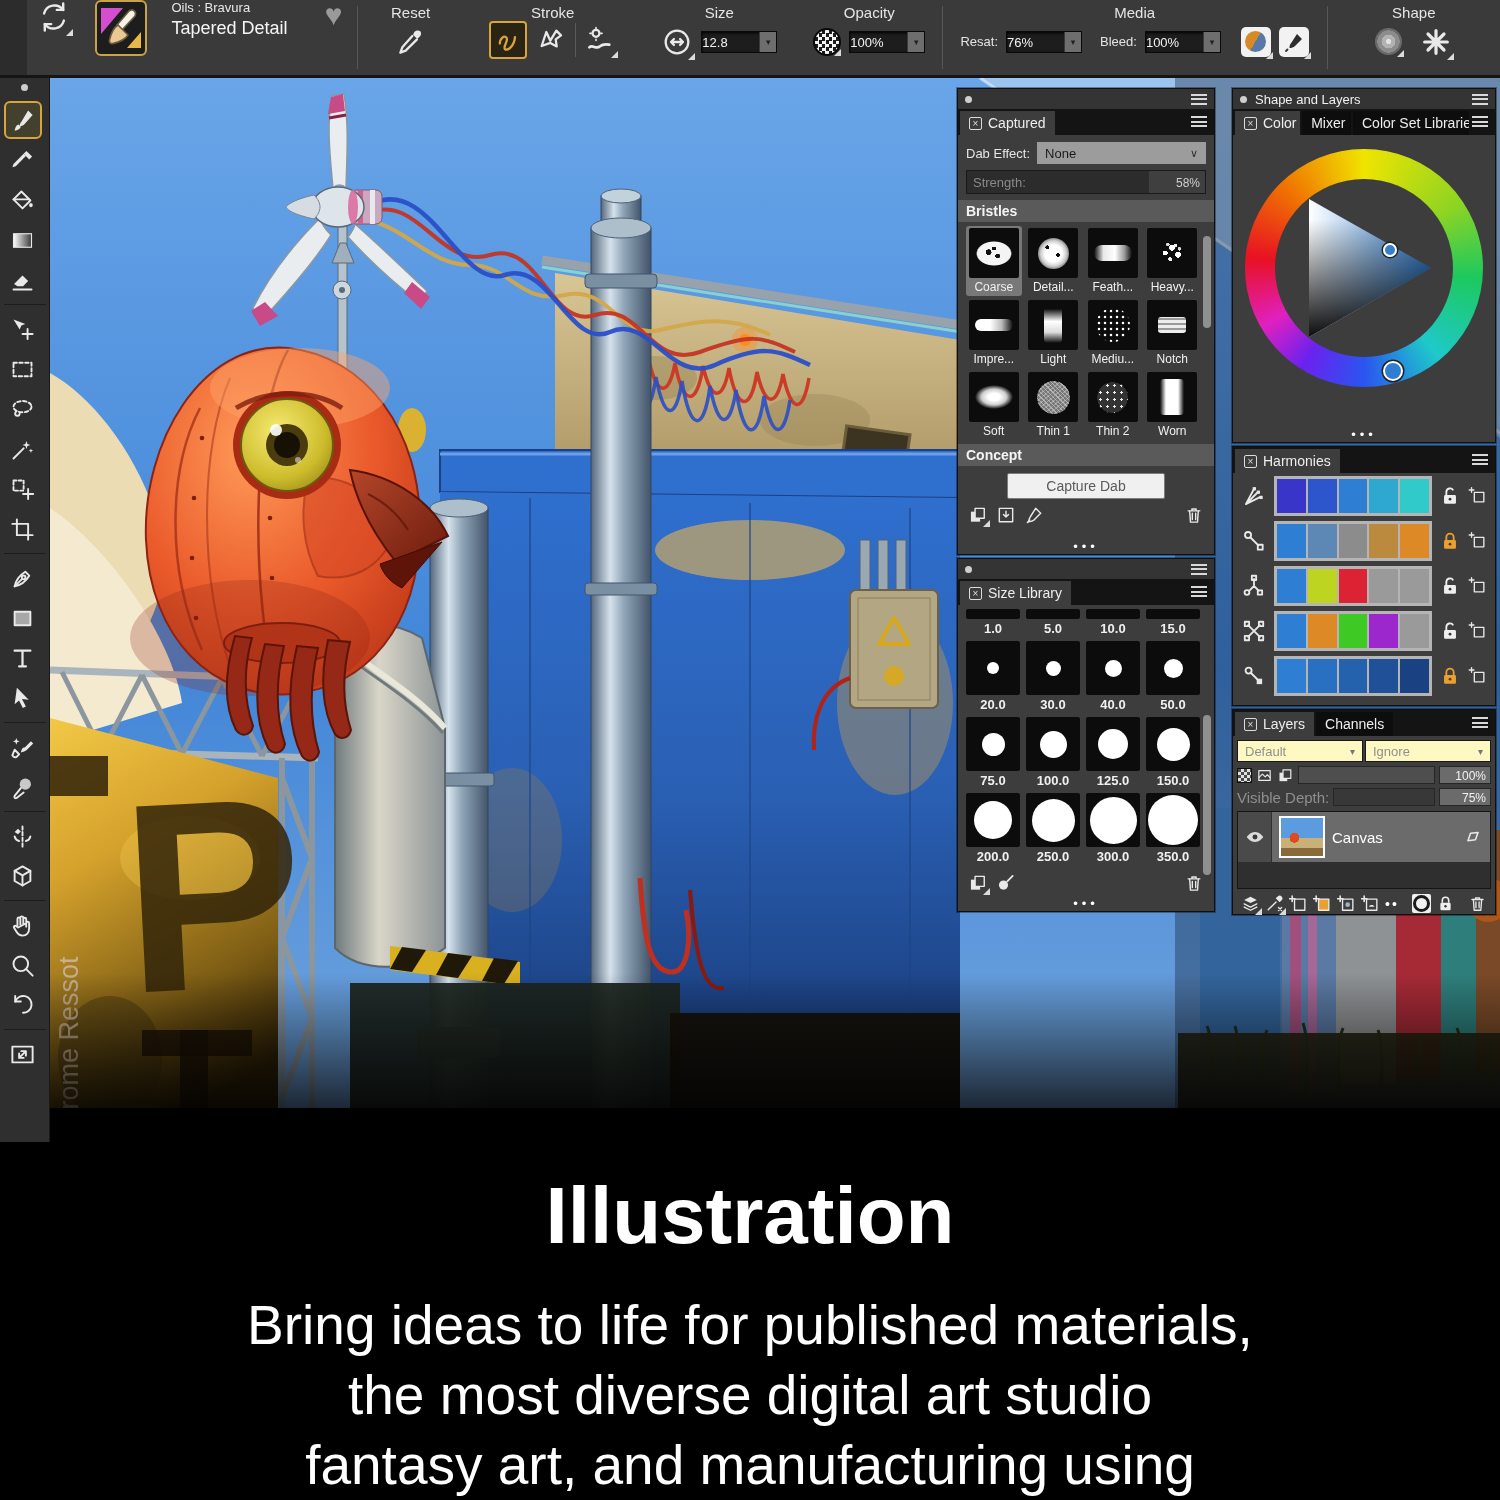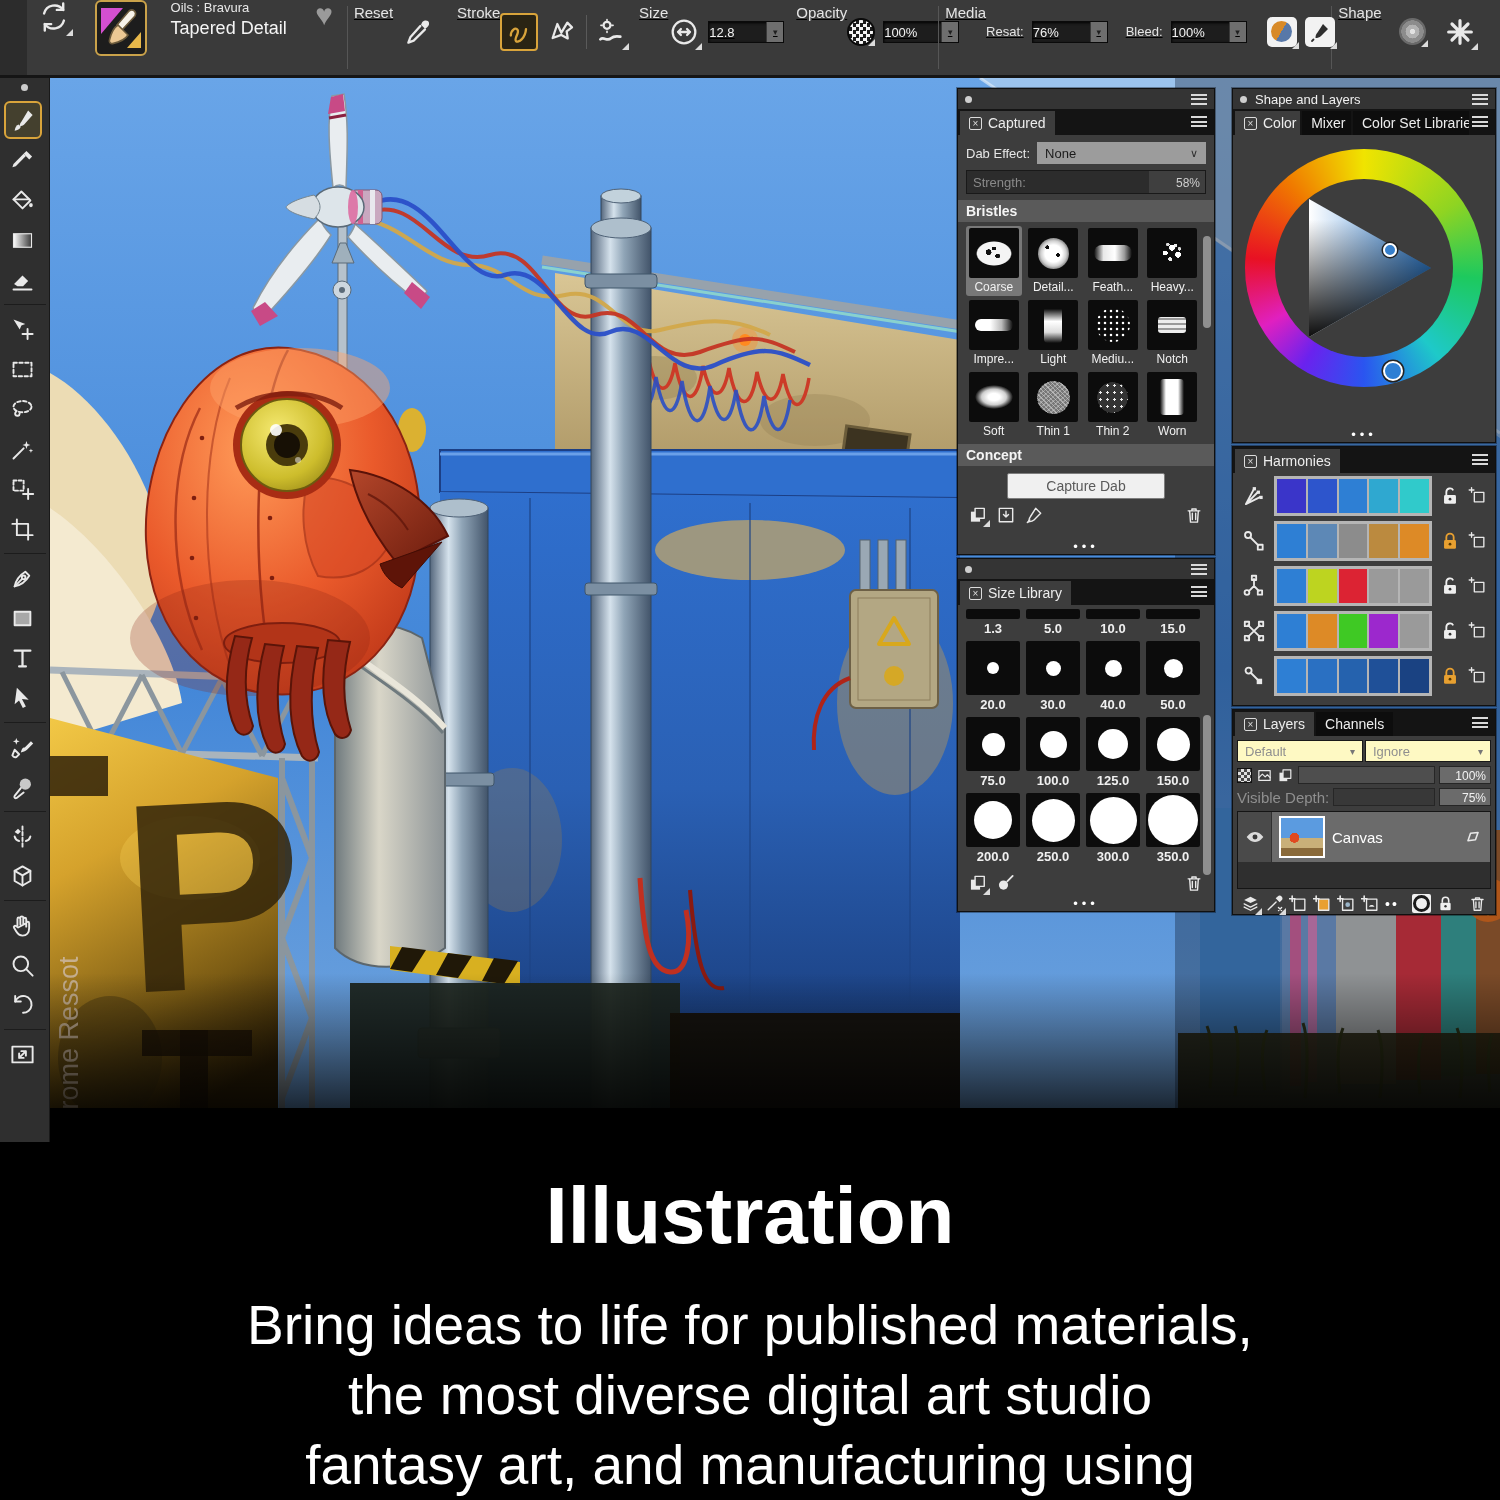--- a/index.html
+++ b/index.html
@@ -13,21 +13,21 @@
   .ic{display:inline-flex;}
   .ic svg{width:100%;height:100%;}
   .ic-restore{width:34px;height:34px;}
   .brush-chip{width:52px;height:56px;border:2px solid #caa24a;border-radius:6px;background:#1d1d1d;overflow:hidden;flex:none;}
   .brush-chip svg{width:100%;height:100%;}
   .brush-labels{display:flex;flex-direction:column;gap:3px;flex:1;}
   .brush-cat{font-size:13px;color:#e8e8e8;}
   .brush-var{font-size:18px;color:#f5f5f5;}
   .heart{color:#9a9a9a;font-size:30px;line-height:1;}
   .tb-div{width:1px;background:#565656;margin:6px 0;}
-  .tb-sec{display:flex;padding:4px 6px 16px;text-decoration:underline;}
+  .tb-sec{display:flex;flex-direction:column;padding:4px 6px 16px;}
   .sec-label{text-align:center;font-size:15px;color:#e4e4e4;height:20px;}
   .sec-body{flex:1;display:flex;align-items:center;justify-content:center;gap:8px;}
   .w-reset{width:108px;} .w-stroke{width:182px;} .w-size{width:158px;} .w-opac{width:148px;} .w-media{width:392px;} .w-shape{width:176px;}
   .tool-ic{width:32px;height:32px;}
   .opt-box{width:38px;height:38px;border:2px solid #d9a43b;border-radius:4px;background:#2a2414;display:grid;place-items:center;}
   .opt-box .tool-ic{width:28px;height:28px;}
   .mini-div{width:1px;height:34px;background:#5a5a5a;}
   .fly{position:relative;}
   .fly::after{content:'';position:absolute;right:-2px;bottom:-2px;border-left:7px solid transparent;border-bottom:7px solid #dcdcdc;}
   .vfield{display:flex;width:76px;height:22px;background:#1d1d1d;border:1px solid #0a0a0a;box-shadow:inset 0 1px 3px #000;}
@@ -825,21 +825,21 @@
       <div class="tab active">
           <span class="closebox">×</span>
           <span>Size Library</span>
         </div>
       <span class="burger"></span>
     </div>
     <div class="sizegrid" id="size-grid">
       <div class="scrollthumb" style="top:110px;height:160px;"></div>
     <div class="scell">
           <div class="stile cut"></div>
-          <div class="slabel">1.3</div>
+          <div class="slabel">1.0</div>
         </div>
         <div class="scell">
           <div class="stile cut"></div>
           <div class="slabel">5.0</div>
         </div>
         <div class="scell">
           <div class="stile cut"></div>
           <div class="slabel">10.0</div>
         </div>
         <div class="scell">

